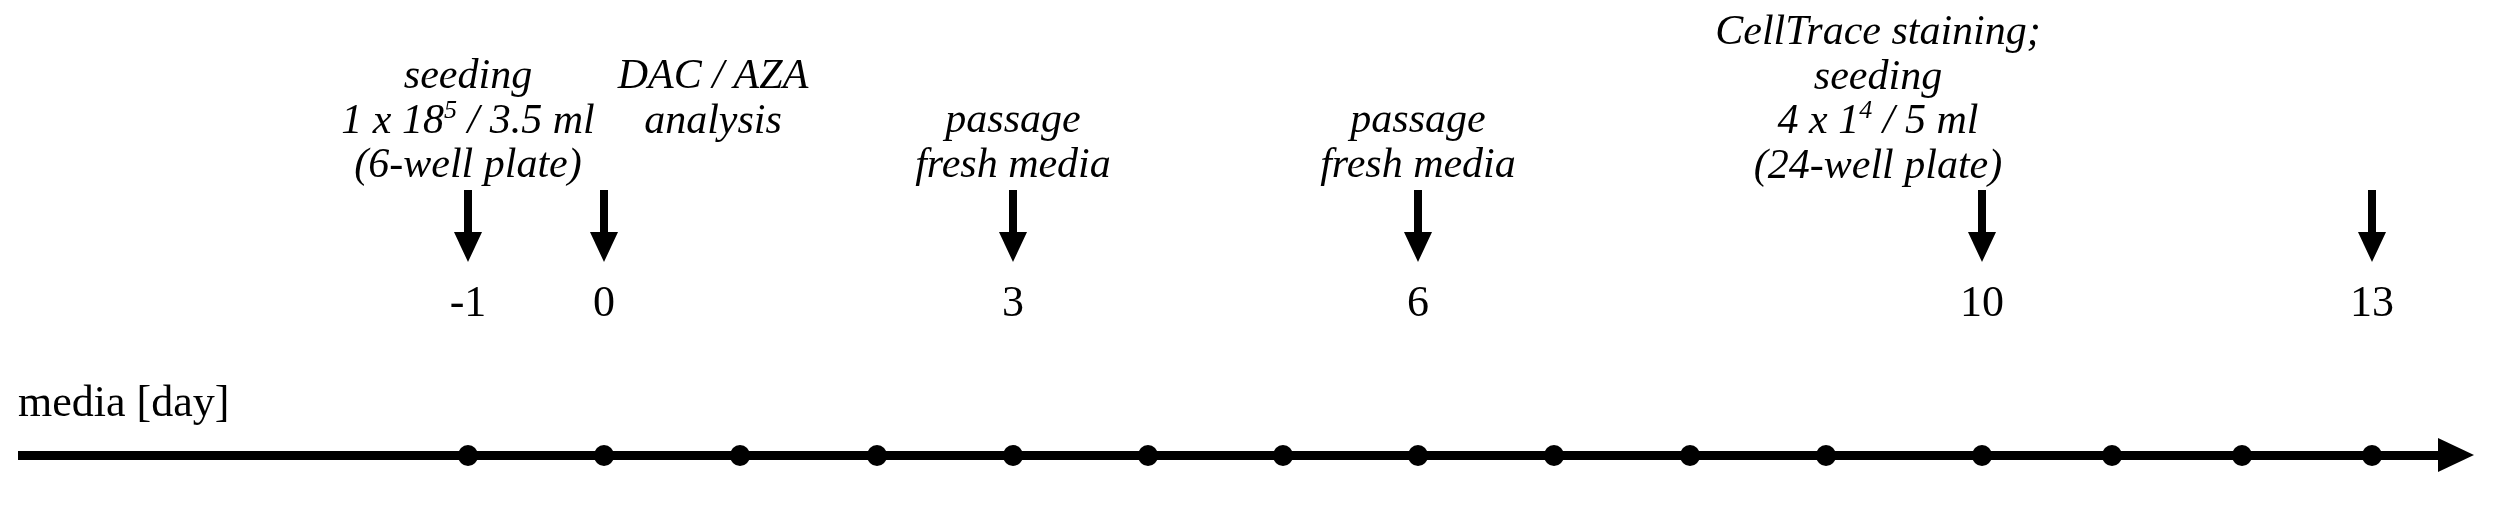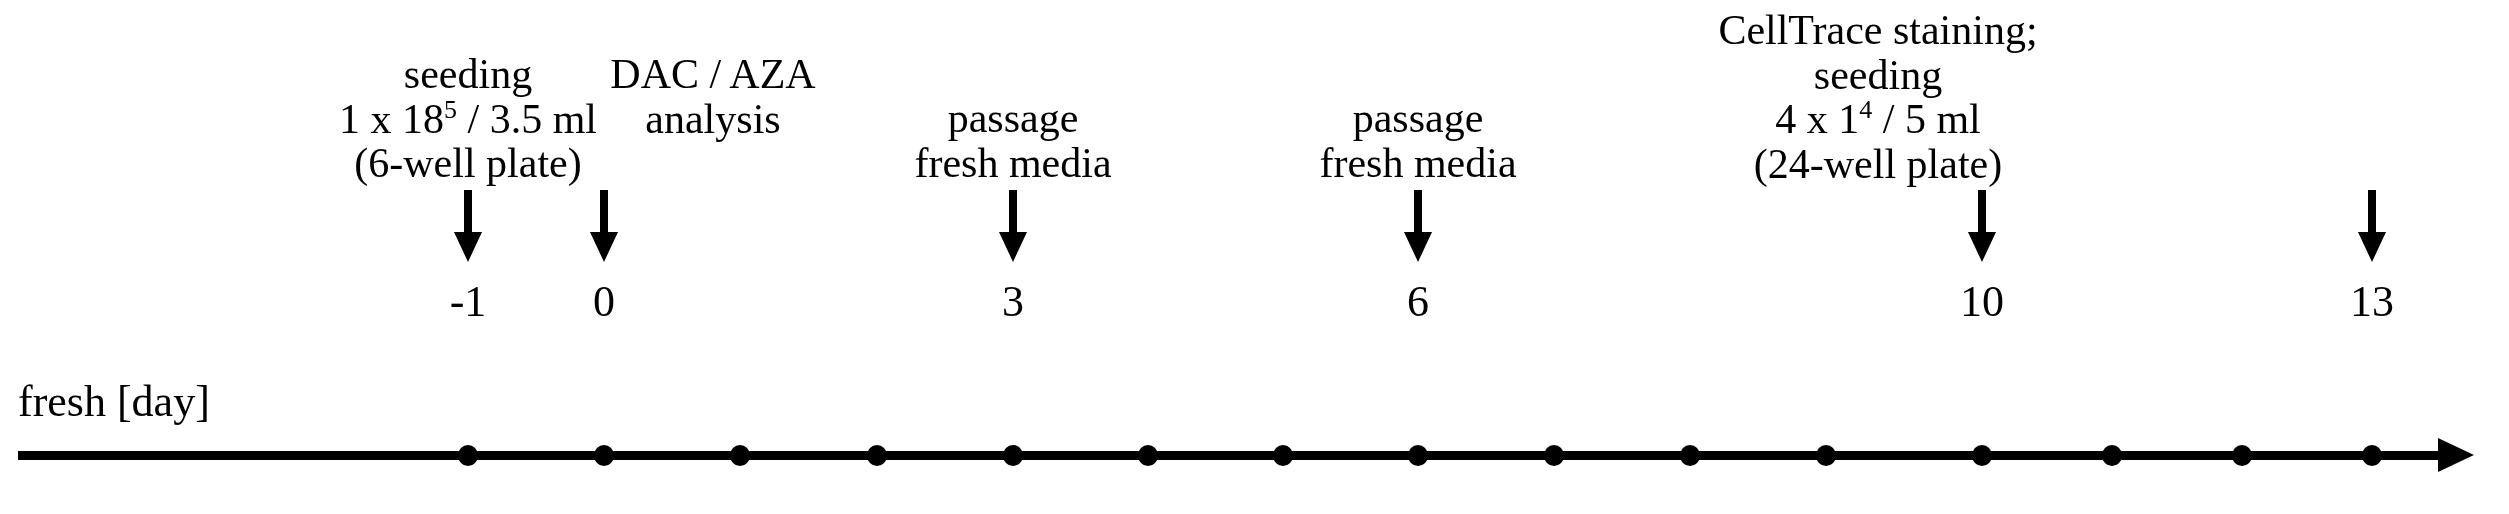--- a/index.html
+++ b/index.html
@@ -20,21 +20,21 @@
   
   .event-label {
     position: absolute;
     text-align: center;
     transform: translateX(-50%);
     line-height: 1.06;
     white-space: nowrap;
     font-size: 42px;
     color: #000;
   }
-  .event-label .ln { display: block; }
+  .event-label .ln { display: block; font-style: italic; }
   .event-label sup {
     font-size: 0.62em;
     vertical-align: super;
     line-height: 0;
   }
 
   
   .axis-line {
     position: absolute;
     background: #000;
@@ -157,21 +157,21 @@
     <div class="head" style="top:42px;"></div>
   </div>
 
   <div class="day-number" style="left:468px; top:280px;">-1</div>
   <div class="day-number" style="left:604px; top:280px;">0</div>
   <div class="day-number" style="left:1013px; top:280px;">3</div>
   <div class="day-number" style="left:1418px; top:280px;">6</div>
   <div class="day-number" style="left:1982px; top:280px;">10</div>
   <div class="day-number" style="left:2372px; top:280px;">13</div>
 
-  <div class="axis-caption" style="left:18px; top:380px;">fresh [day]</div>
+  <div class="axis-caption" style="left:18px; top:380px;">media [day]</div>
 
   <div class="axis-line" style="left:18px; top:451px; width:2422px;"></div>
   <div class="axis-arrowhead" style="left:2438px; top:438px;"></div>
 
   <div class="tick-dot" style="left:468px;  top:445px;"></div>
   <div class="tick-dot" style="left:604px;  top:445px;"></div>
   <div class="tick-dot" style="left:740px;  top:445px;"></div>
   <div class="tick-dot" style="left:877px;  top:445px;"></div>
   <div class="tick-dot" style="left:1013px; top:445px;"></div>
   <div class="tick-dot" style="left:1148px; top:445px;"></div>

